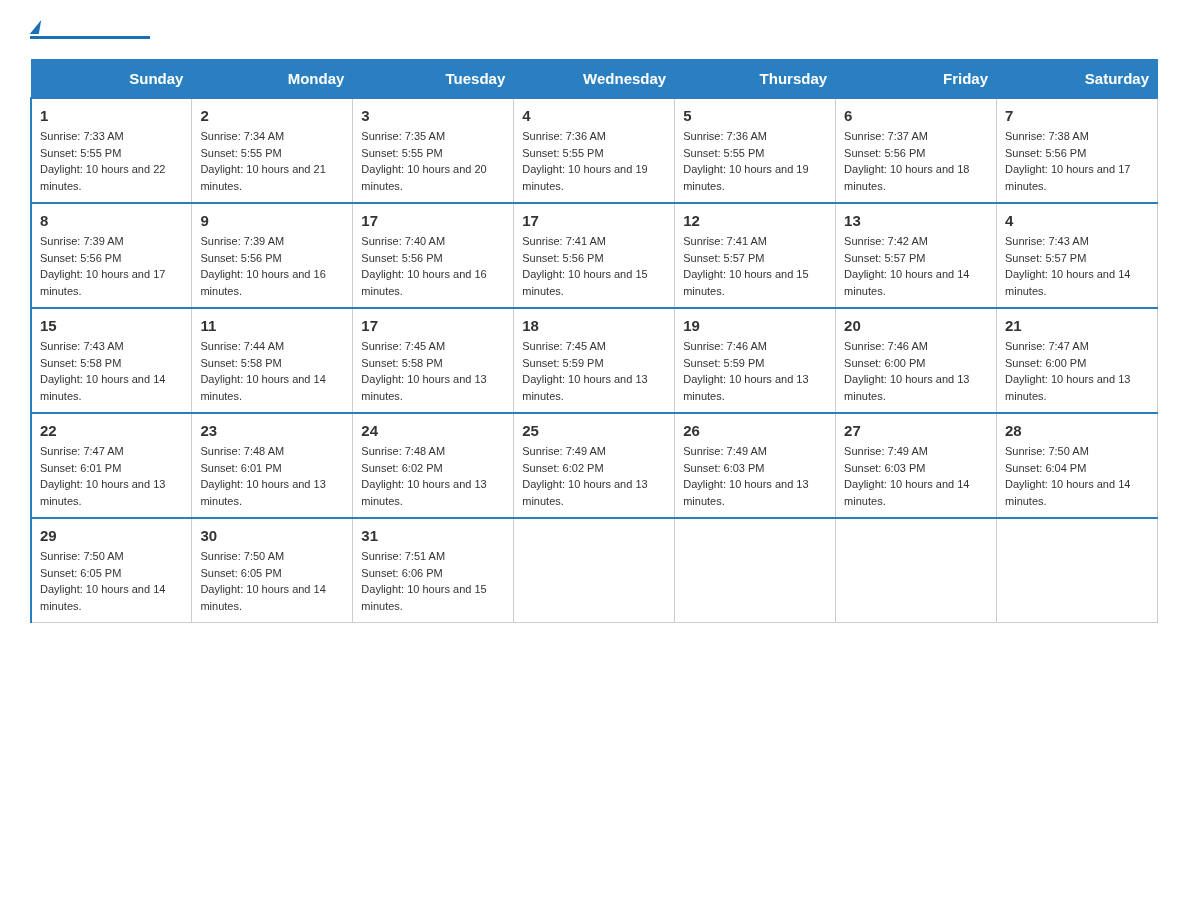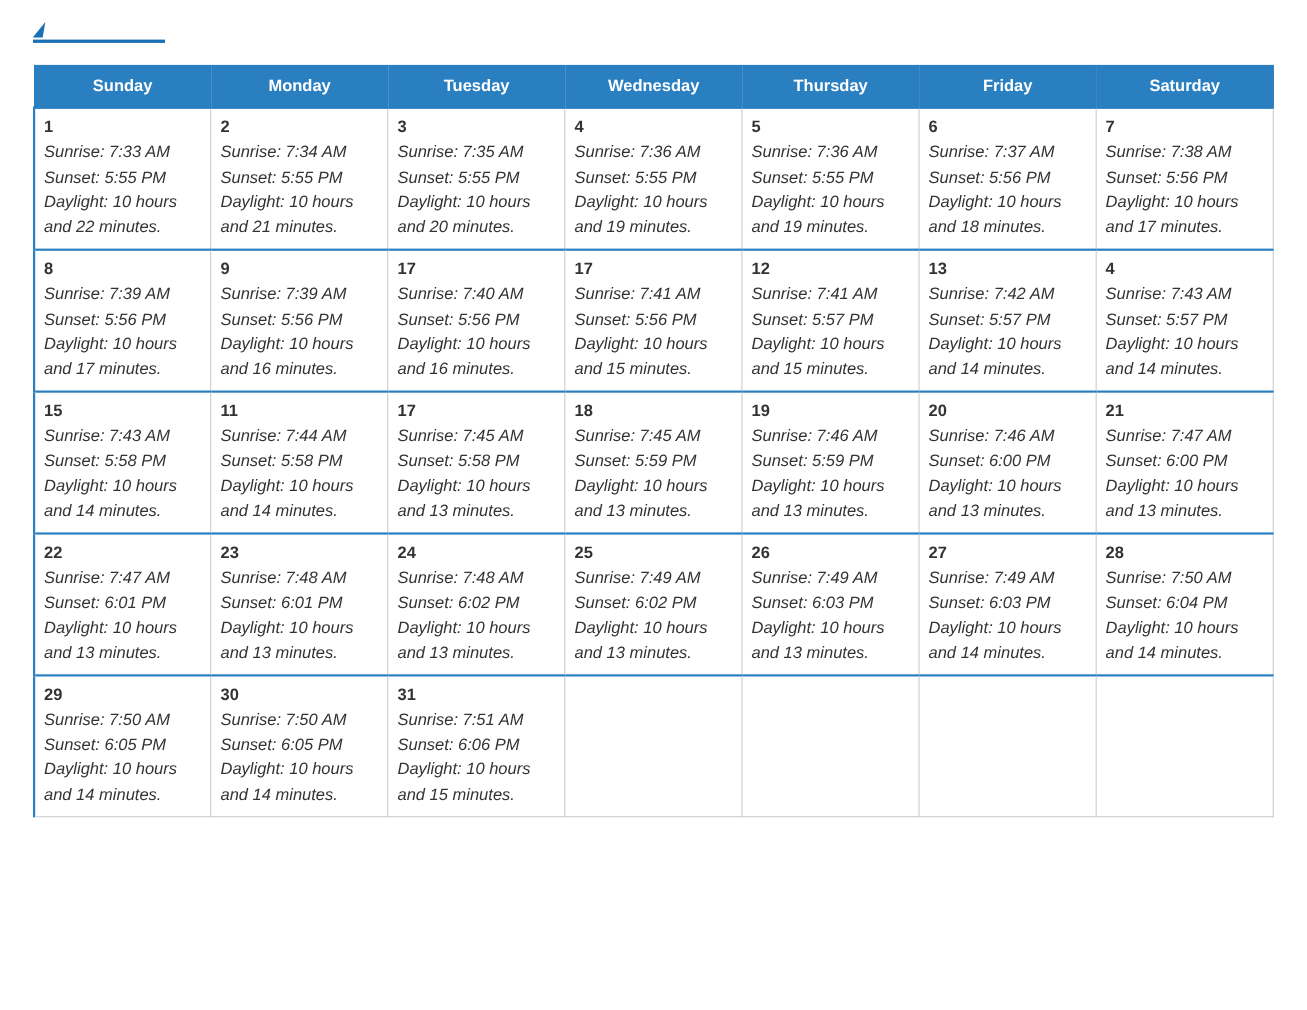--- a/index.html
+++ b/index.html
@@ -54,21 +54,21 @@
       width: 100%;
       border-collapse: collapse;
       border: 1px solid #aaa;
     }
     .calendar-table th {
       background: #2a7fc1;
       color: #fff;
       padding: 10px 8px;
       font-size: 15px;
       font-weight: bold;
-      text-align: center;
+      text-align: right;
       border: 1px solid #2a7fc1;
     }
     .calendar-table td {
       vertical-align: top;
       padding: 8px;
       border: 1px solid #ccc;
       width: calc(100% / 7);
       min-height: 110px;
       font-size: 13px;
       color: #333;
@@ -77,24 +77,23 @@
     .calendar-table td:first-child {
       border-left: 2px solid #2a7fc1;
     }
     .day-number {
       font-size: 15px;
       font-weight: bold;
       display: block;
       margin-bottom: 4px;
     }
     .day-info {
-      font-size: 15px;
+      font-size: 11px;
       line-height: 1.5;
       color: #333;
-      font-style: italic;
     }
     .empty-cell {
       background: #fff;
     }
     tr.week-row td {
       border-top: 2px solid #2a7fc1;
     }
   </style>
 </head>
 <body>

